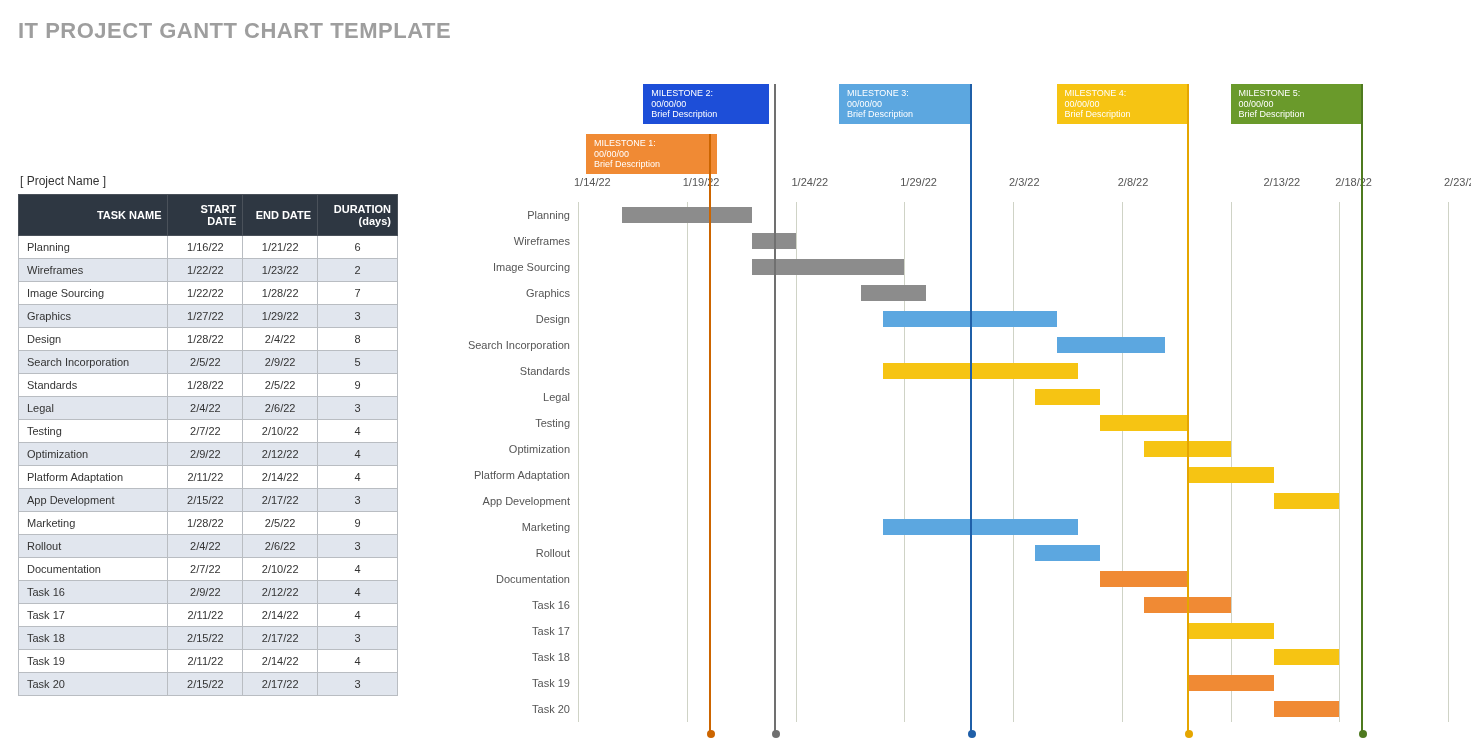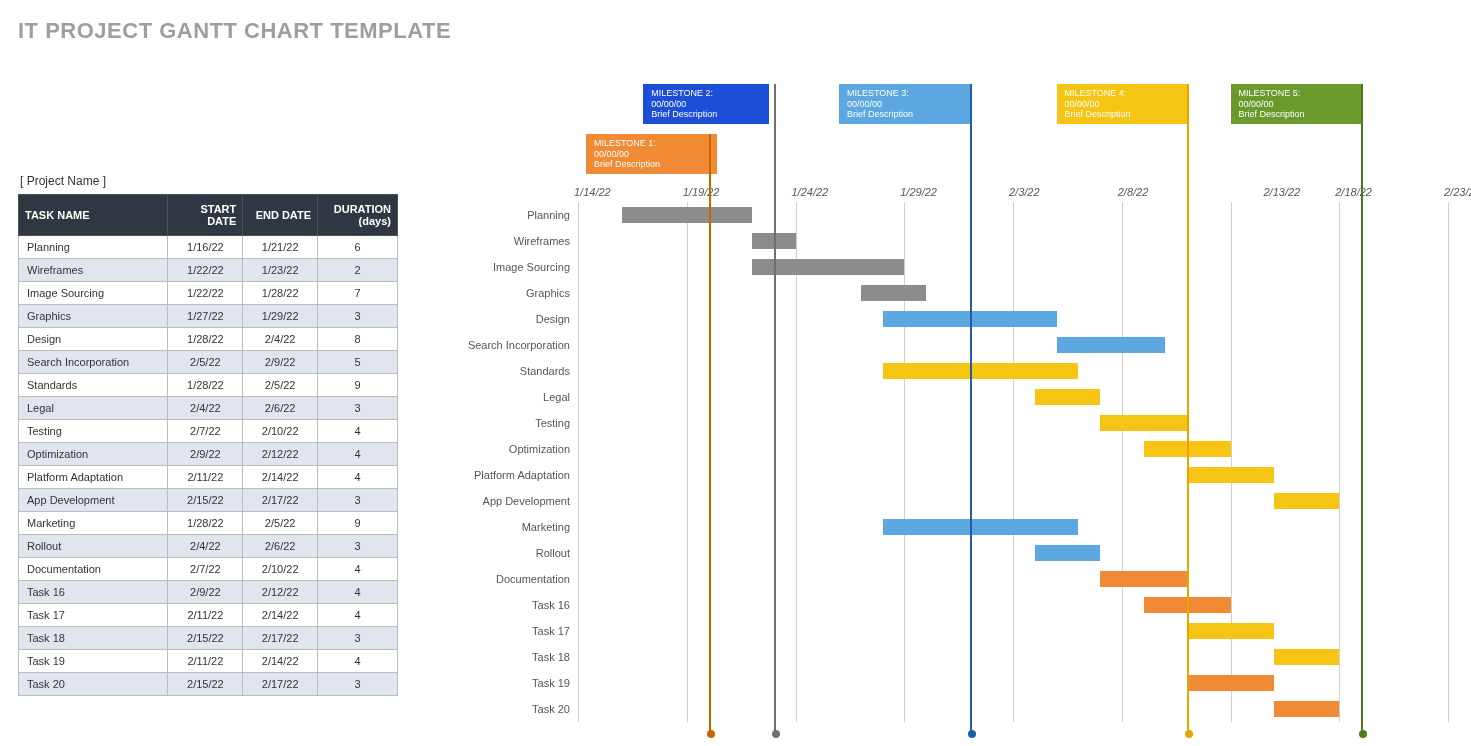--- a/index.html
+++ b/index.html
@@ -38,21 +38,21 @@
     font-size: 11px;
   }
   table.task-table th {
     background: #2e3742;
     color: #fff;
     font-weight: 700;
     padding: 8px 6px;
     text-align: right;
     border: 1px solid #4a515a;
   }
-  table.task-table th.name { width: 150px; text-align: left; }
+  table.task-table th.name { width: 150px; text-align: right; }
   table.task-table th.start,
   table.task-table th.end   { width: 75px; }
   table.task-table th.dur   { width: 80px; }
   table.task-table td {
     border: 1px solid #b9bdc2;
     padding: 5px 8px;
     text-align: center;
     background: #fff;
   }
   table.task-table td.name { text-align: left; }
@@ -79,23 +79,22 @@
   }
   .axis {
     position: relative;
     height: 24px;
     font-size: 11px;
     color:#555;
     margin-bottom:4px;
   }
   .axis .tick {
     position: absolute;
-    top: 12px;
+    top: 2px;
     transform: translateX(-4px);
-    font-style: italic;
   }
   .chart-body {
     position: relative;
     font-size: 11px;
     color:#555;
   }
   .grid {
     position:absolute;
     inset:0;
     pointer-events:none;

